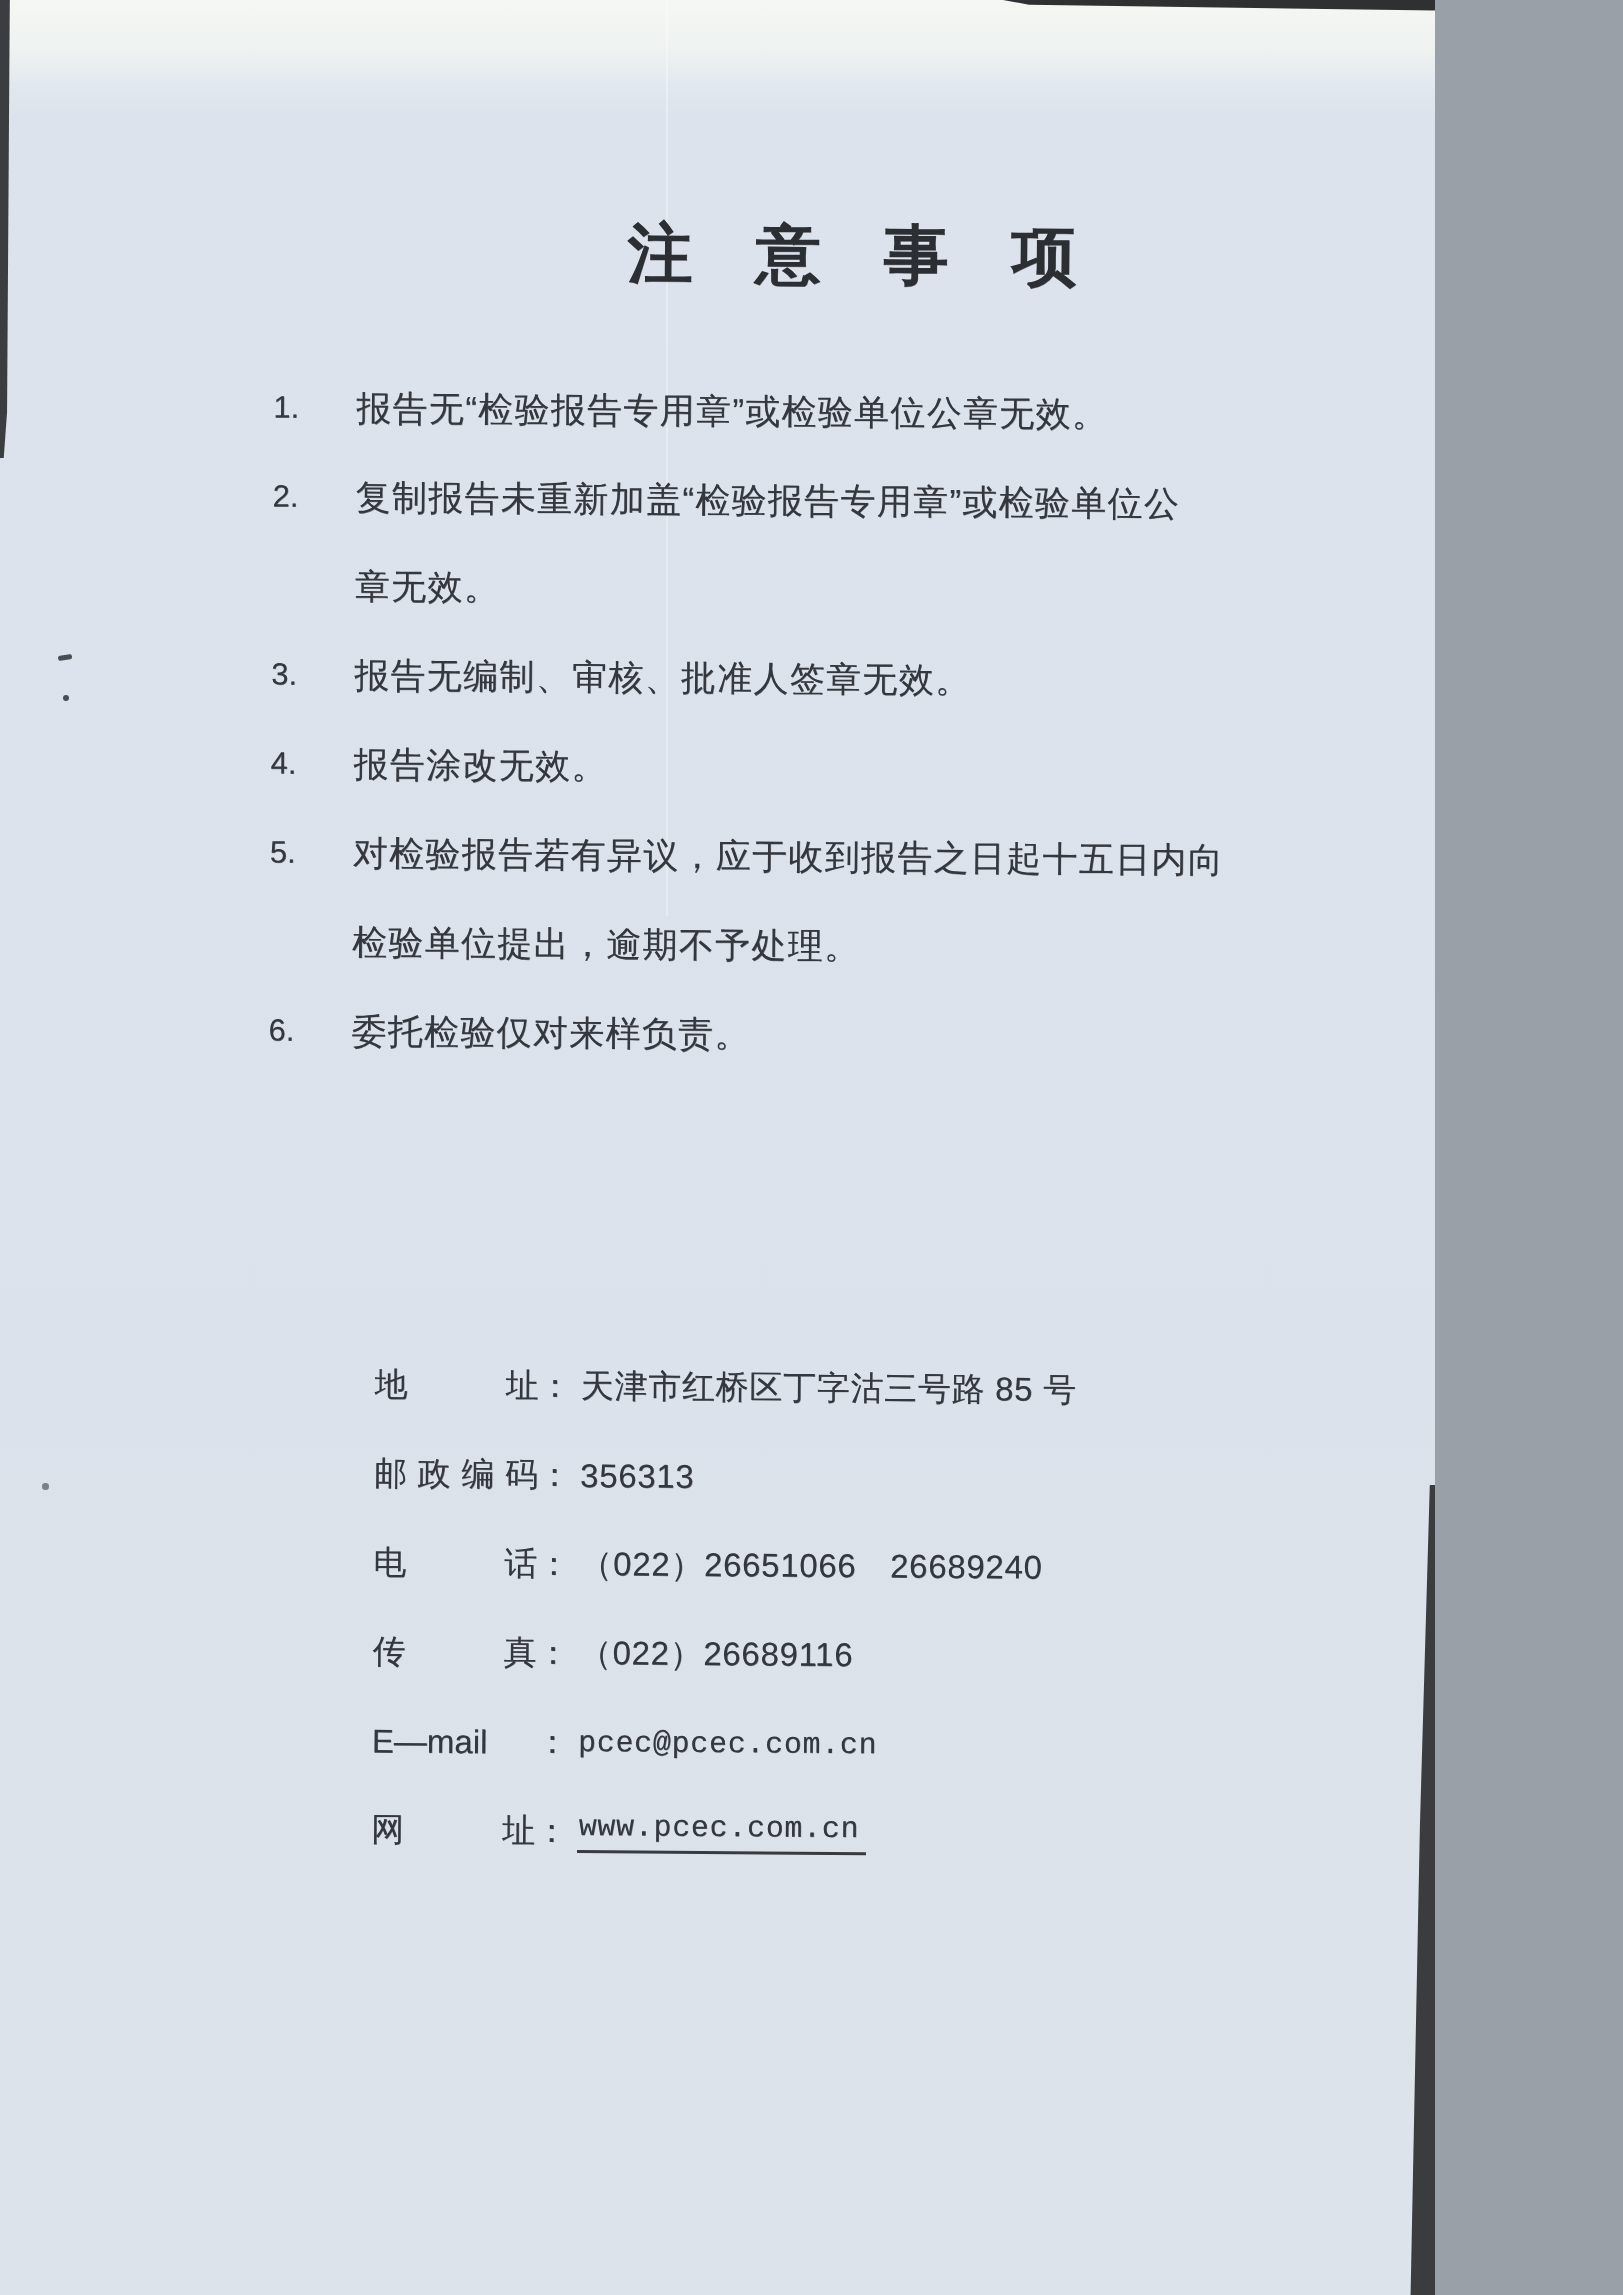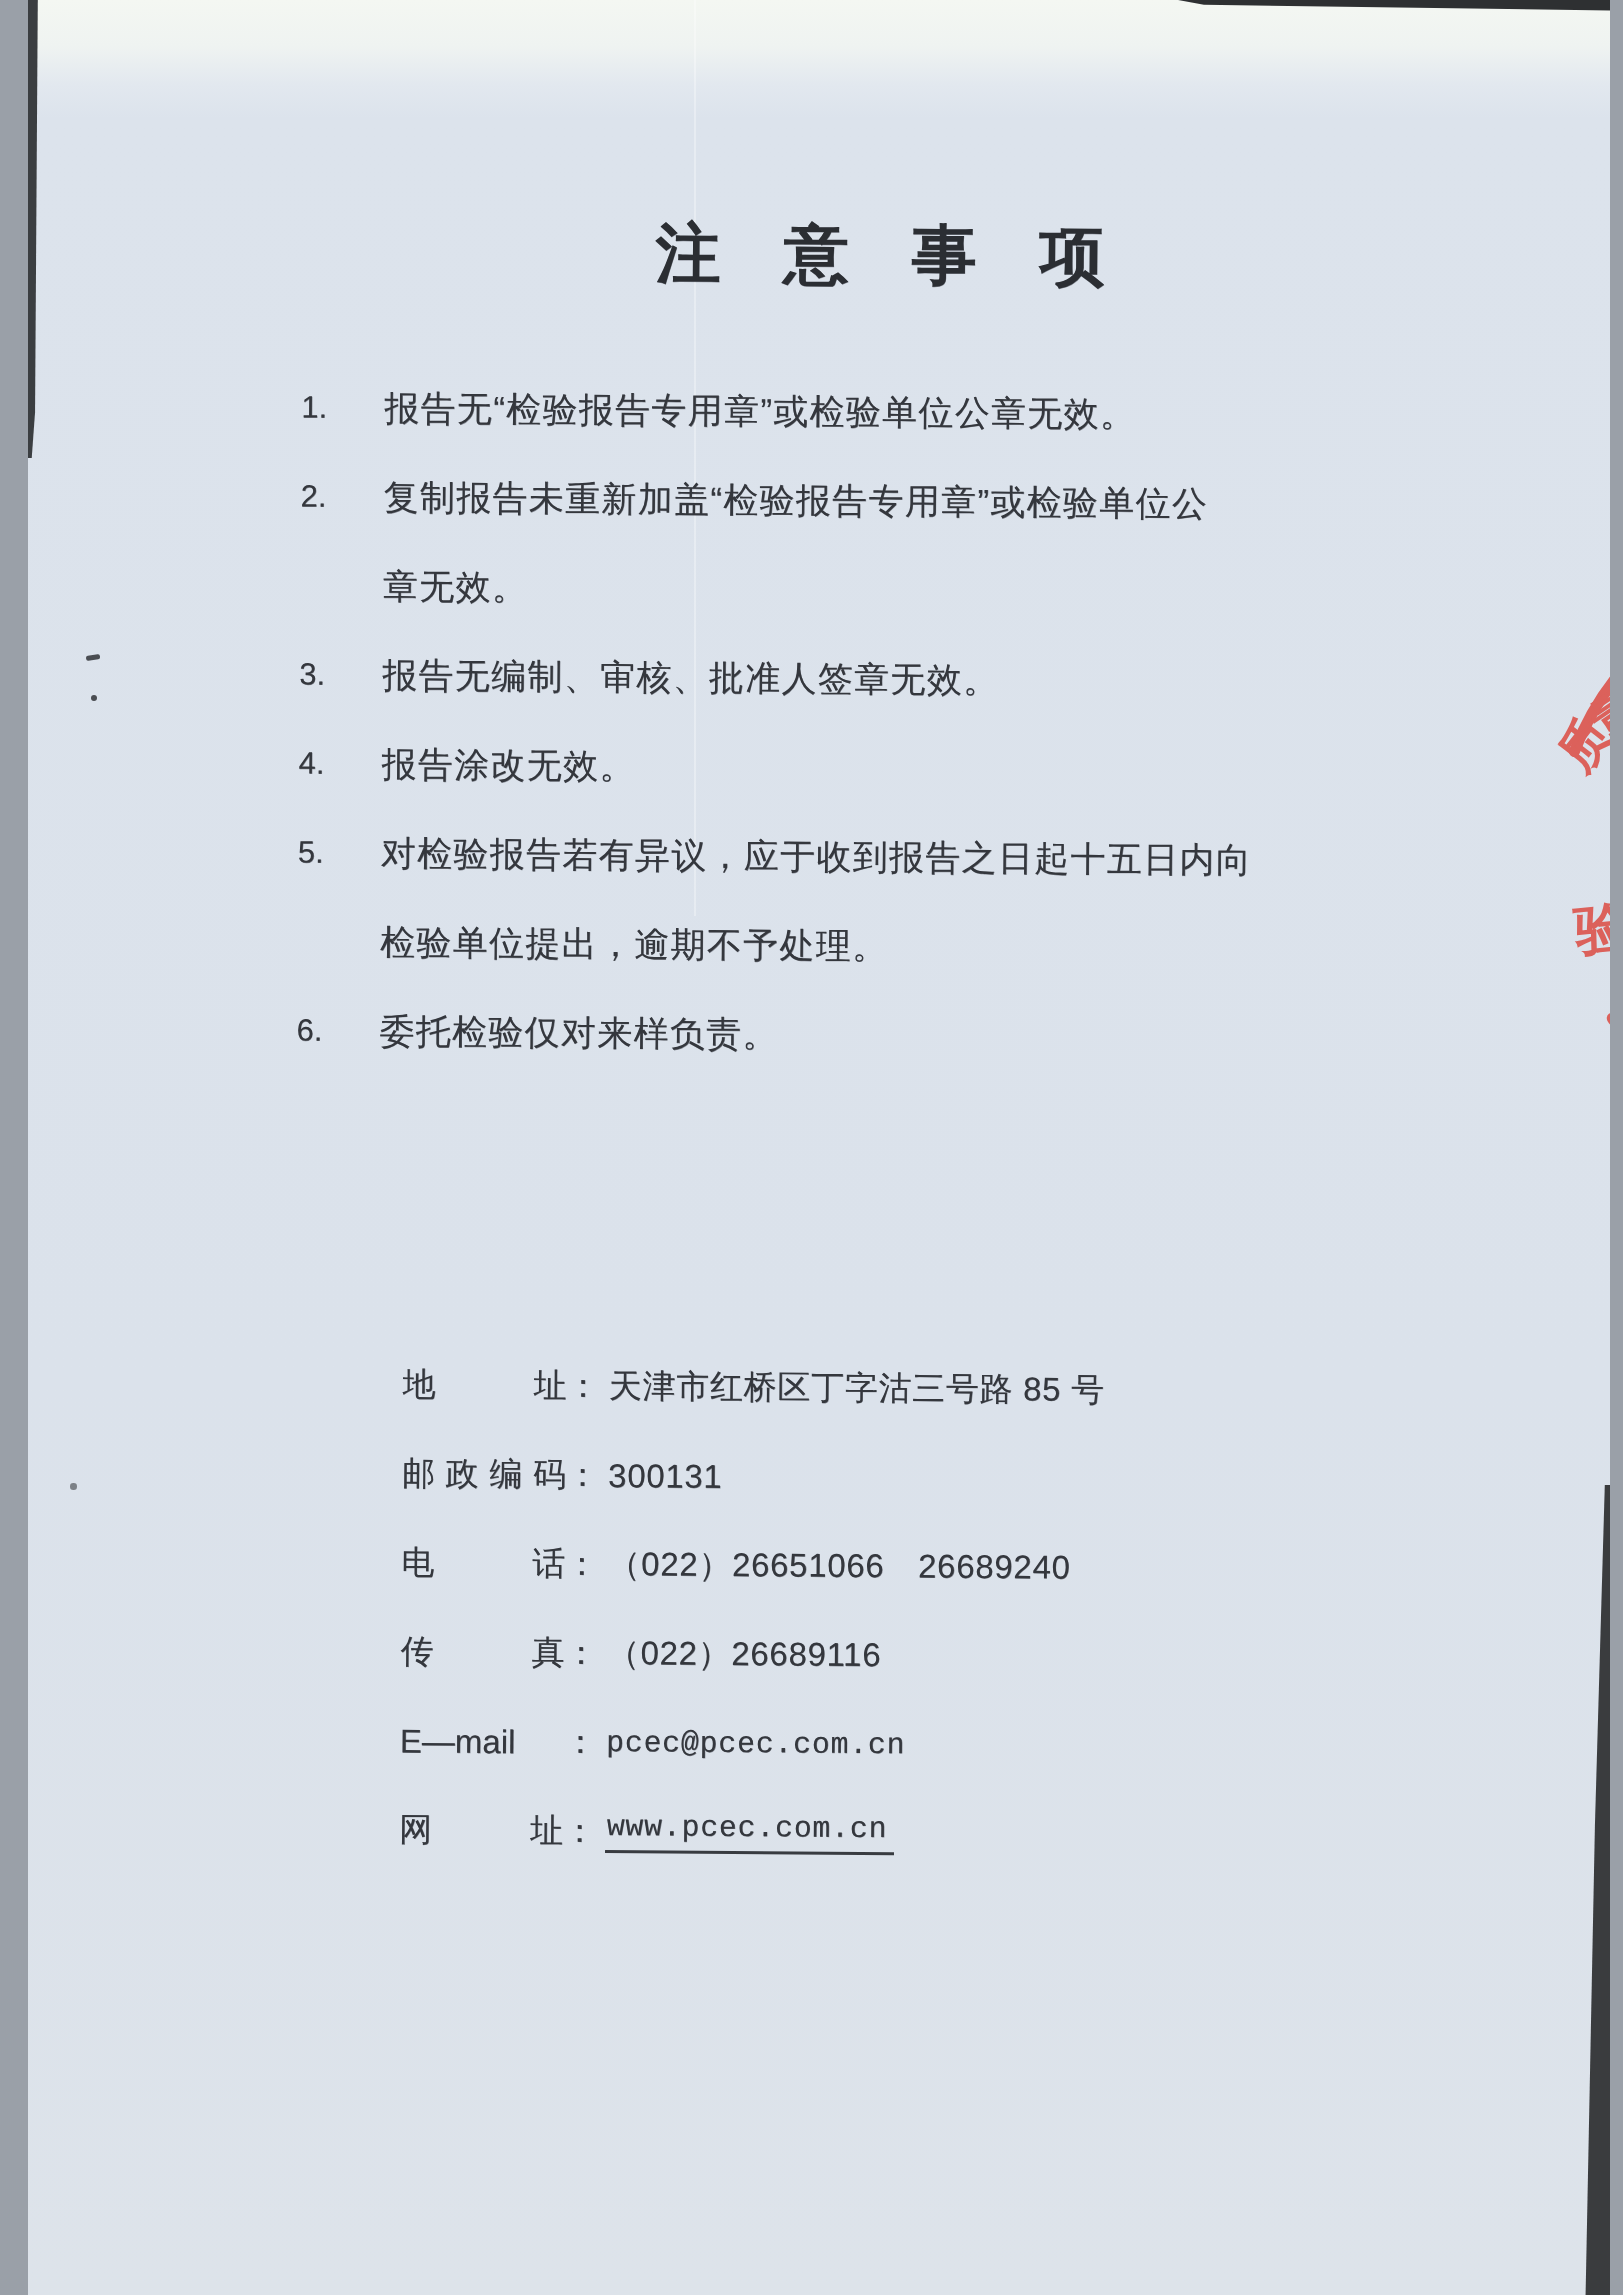--- a/index.html
+++ b/index.html
@@ -1,24 +1,23 @@
 <!DOCTYPE html>
 <html style="font-size:10.5px"><head>
 <meta charset="utf-8">
 <style>
   html,body{margin:0;padding:0;background:#9aa0a8;}
   .page{
     position:relative;
-    width:1582px;height:2295px;
+    width:1435px;height:2295px;
     overflow:hidden;
     background:
       linear-gradient(180deg,#f4f7f2 0px,#eff3f1 46px,#e2e8ef 85px,#dce3ec 118px,#dbe2eb 60%,#dde3ea 100%);
     font-family:"Liberation Sans","DejaVu Sans",sans-serif;
     color:#34373d;
-    margin-left:28px;
   }
   
   .edge-left{position:absolute;left:0;top:0;width:9.8px;height:458px;background:#3b3e41;
     clip-path:polygon(0 0,100% 0,72% 90%,38% 100%,0 100%);}
   .edge-top-right{position:absolute;right:0;top:0;width:432px;height:10.5px;background:#2e3032;
     clip-path:polygon(0 0,100% 0,100% 100%,6% 45%);}
   .edge-right-bottom{position:absolute;right:0;top:1485px;width:26px;height:811px;background:#3a3c3e;
     clip-path:polygon(80% 0,100% 0,100% 100%,6% 100%,42% 42%);}
   .fold-line{position:absolute;left:666px;top:0;width:2px;height:916px;background:rgba(255,255,255,.32);}
   .speck{position:absolute;background:#4a4d52;border-radius:2px;}
@@ -101,21 +100,21 @@
         <span class="num">6.</span>
         <span class="txt"><span class="line">委托检验仅对来样负责。</span></span>
       </div>
     </div>
 
     <div class="contact">
       <div class="crow">
         <span class="lbl">地址</span><span class="colon">：</span><span class="val">天津市红桥区丁字沽三号路 85 号</span>
       </div>
       <div class="crow">
-        <span class="lbl">邮政编码</span><span class="colon">：</span><span class="val">300131</span>
+        <span class="lbl">邮政编码</span><span class="colon">：</span><span class="val">356313</span>
       </div>
       <div class="crow">
         <span class="lbl">电话</span><span class="colon">：</span><span class="val">（022）26651066　26689240</span>
       </div>
       <div class="crow">
         <span class="lbl">传真</span><span class="colon">：</span><span class="val">（022）26689116</span>
       </div>
       <div class="crow">
         <span class="lbl">E—mail</span><span class="colon">：</span><span class="val mono">pcec@pcec.com.cn</span>
       </div>

